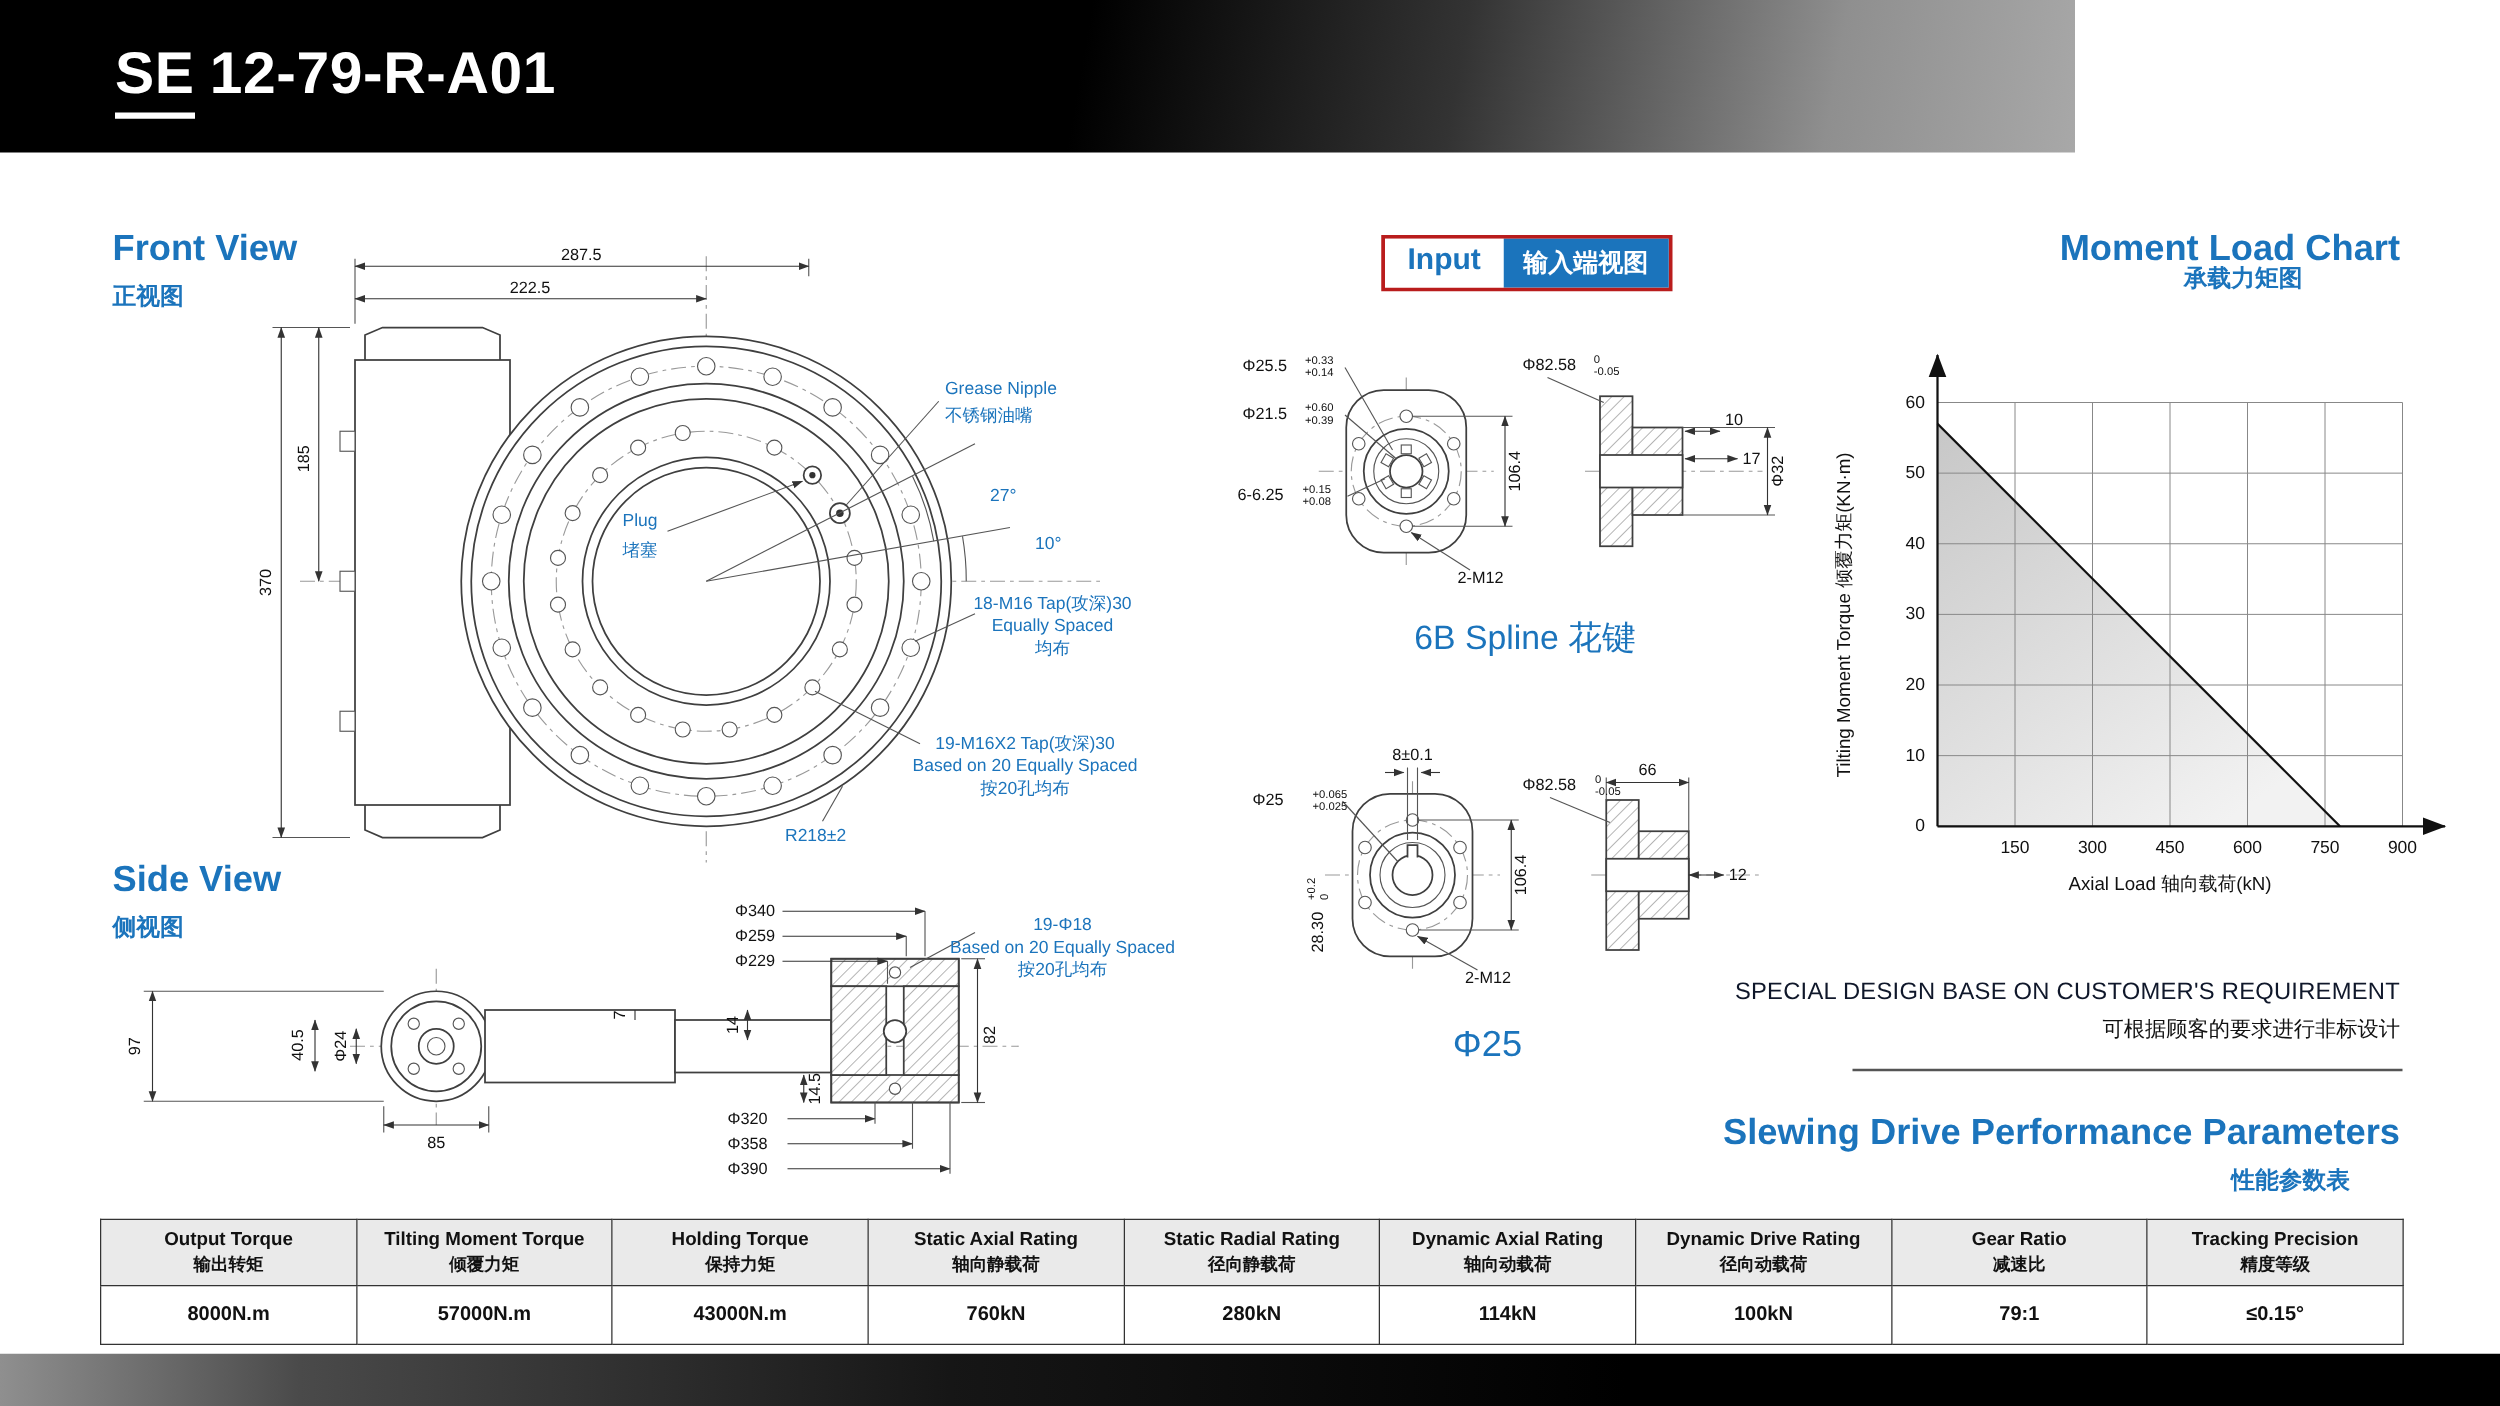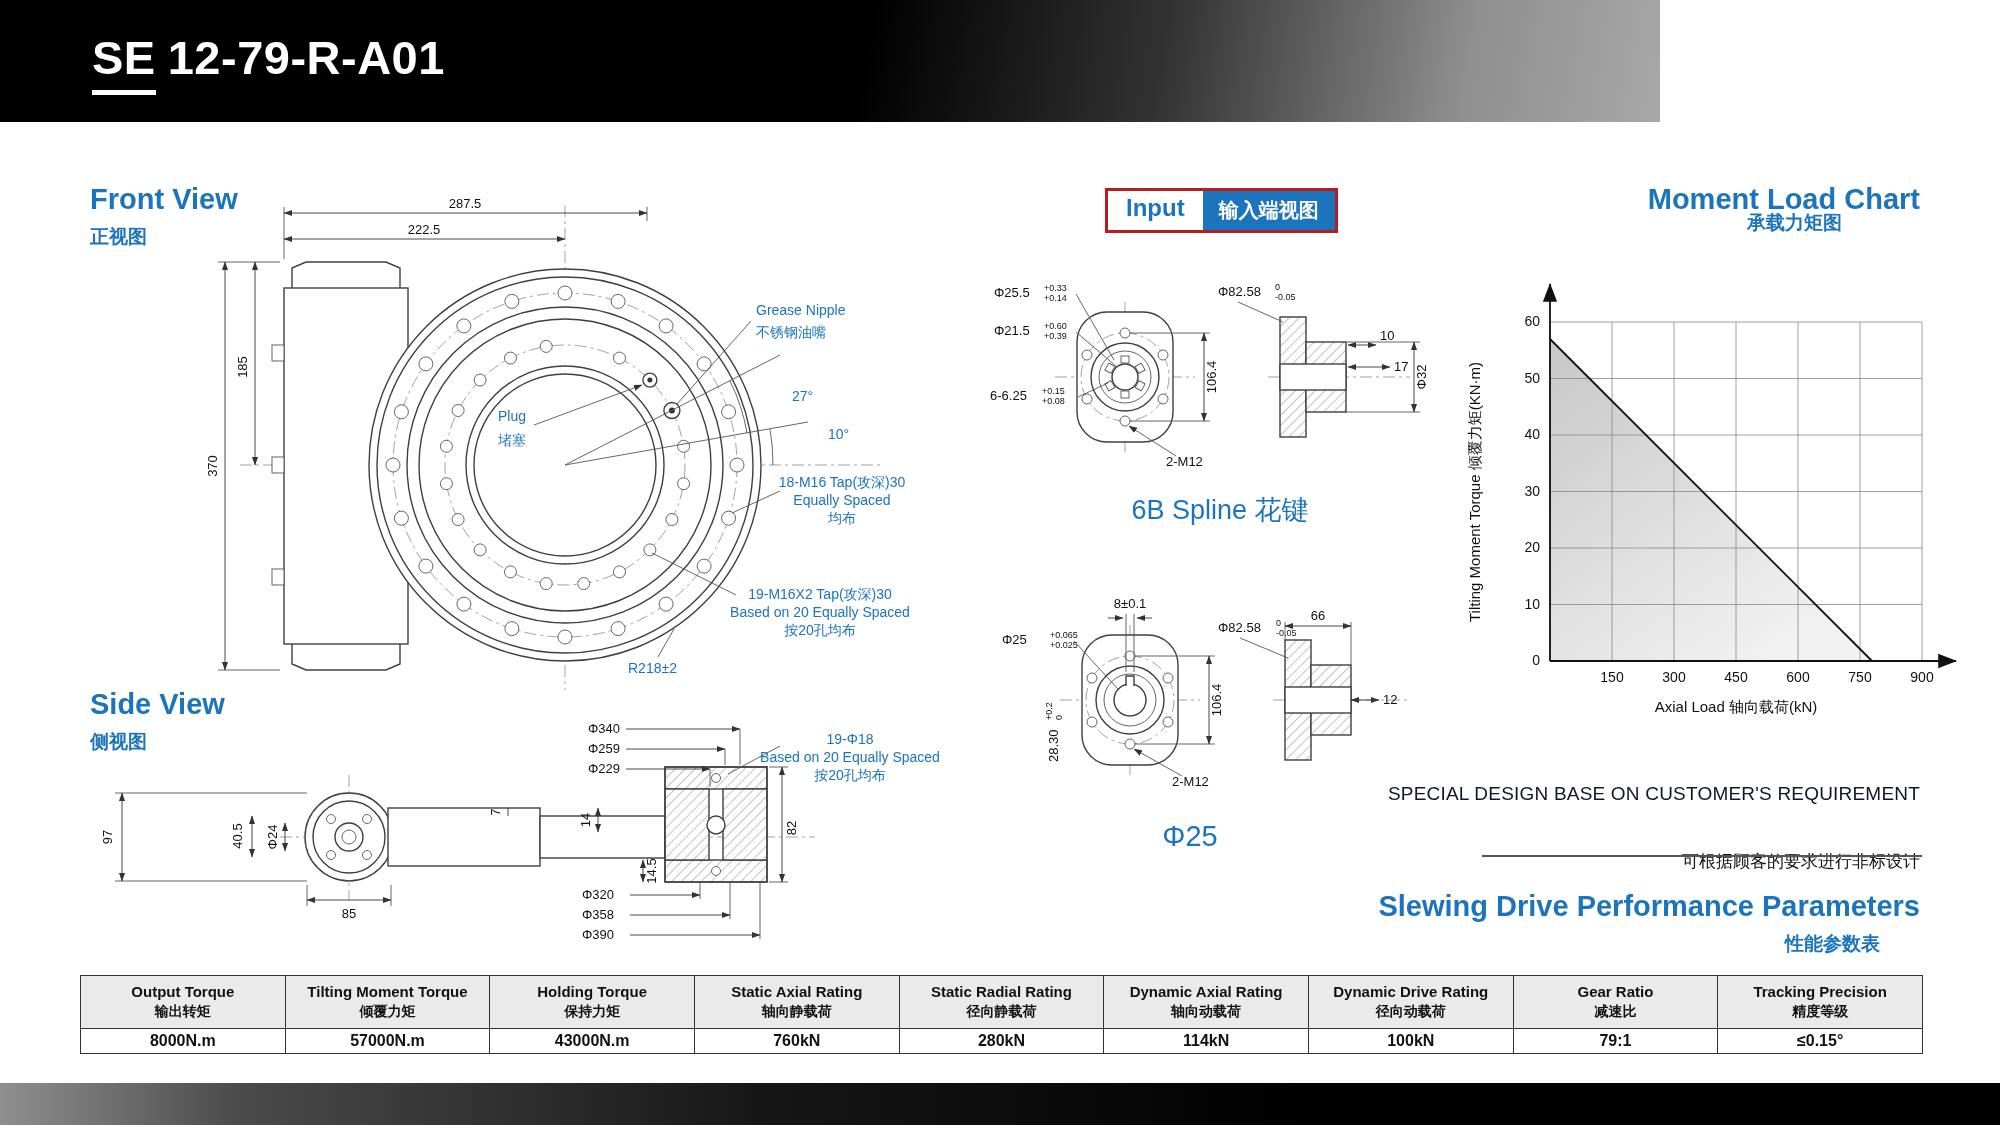--- a/index.html
+++ b/index.html
@@ -23,30 +23,30 @@
 
   
   .input-badge { position:absolute; left:1105px; top:188px; display:flex; border:3px solid #b91c1c; align-items:stretch; }
   .badge-en { background:#fff; color:#1B74BC; font-weight:700; font-size:24px; padding:3px 18px; }
   .badge-cn { background:#1B74BC; color:#fff; font-weight:700; font-size:20px; padding:6px 16px; display:flex; align-items:center; }
 
   .drawing-label { position:absolute; color:#1B74BC; font-size:27px; text-align:center; }
 
   
   .note-en { position:absolute; right:80px; top:783px; font-size:19px; color:#0f172a; letter-spacing:.2px; }
-  .note-cn { position:absolute; right:80px; top:812px; font-size:17px; color:#111;margin-top:38px; }
+  .note-cn { position:absolute; right:80px; top:812px; font-size:17px; color:#111; }
   .note-rule { position:absolute; right:78px; top:855px; width:440px; border-top:2px solid #555; }
 
   
   .perf-table { position:absolute; left:80px; top:975px; width:1843px; border-collapse:collapse; table-layout:fixed; }
   .perf-table th, .perf-table td { border:1.6px solid #333; text-align:center; vertical-align:middle;margin-left:40px; }
   .perf-table th { background:#eaeaea; padding:7px 4px; }
   .perf-table th .en { font-size:15px; font-weight:700; }
   .perf-table th .cn { font-size:14px; font-weight:700; margin-top:3px; }
-  .perf-table td { font-size:16px; font-weight:700; padding:3px 4px; background:#fff; }
+  .perf-table td { font-size:16px; font-weight:700; padding:14px 4px; background:#fff; }
 
   
   svg { position:absolute; overflow:visible; }
   .ln { stroke:#3f3f3f; stroke-width:1.4; }
   .lt { stroke:#555; stroke-width:.9; }
   .cl { stroke:#999; stroke-width:.9; stroke-dasharray:12 4 3 4; }
   .dm { stroke:#333; stroke-width:.9; }
   text.t  { font-size:13px; fill:#111; }
   text.tb { font-size:14px; fill:#1B74BC; }
   text.tol{ font-size:9px;  fill:#111; }

